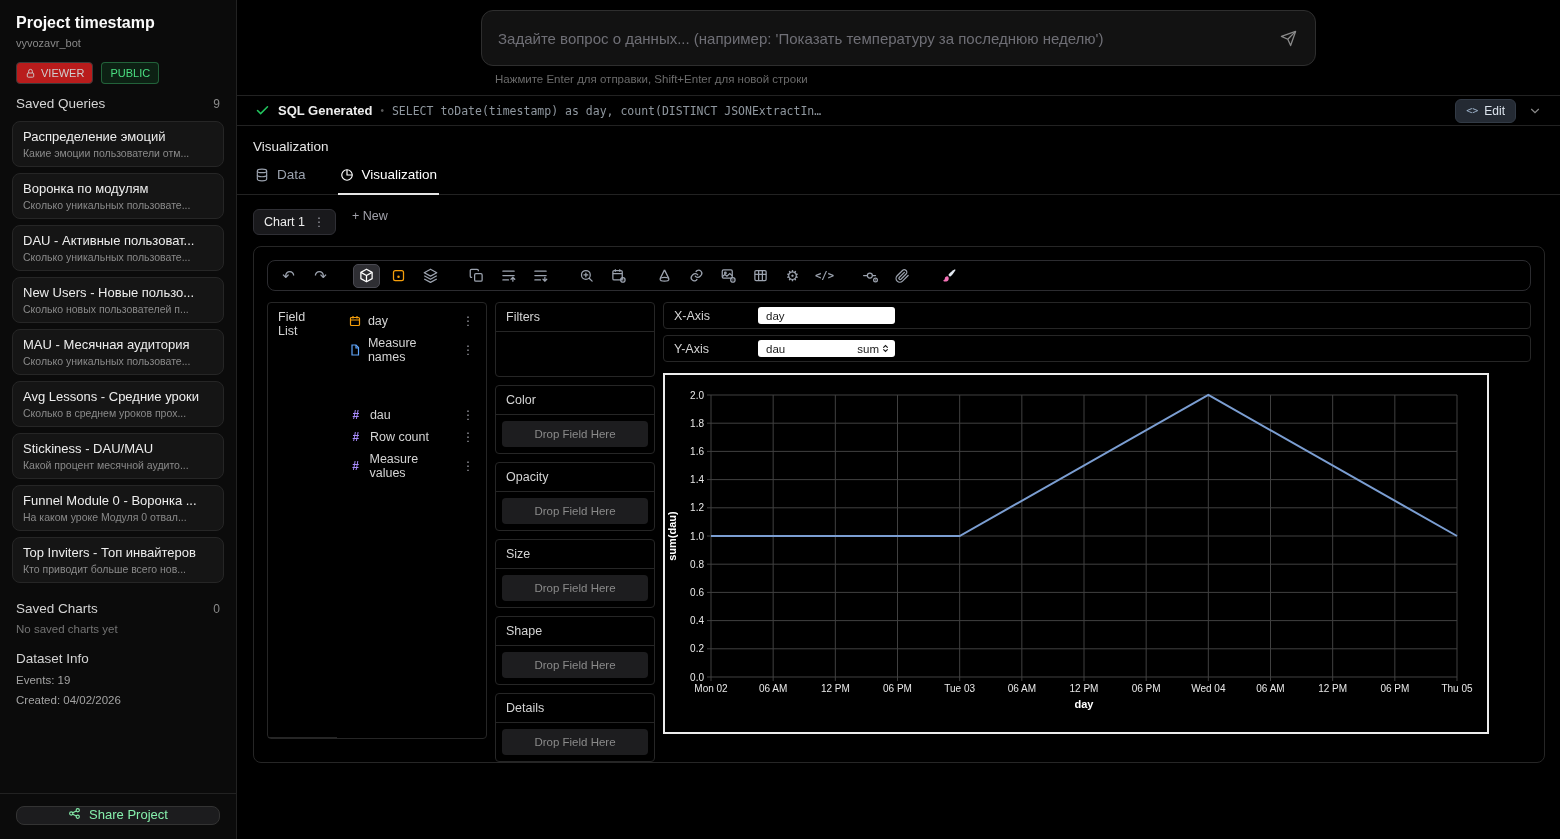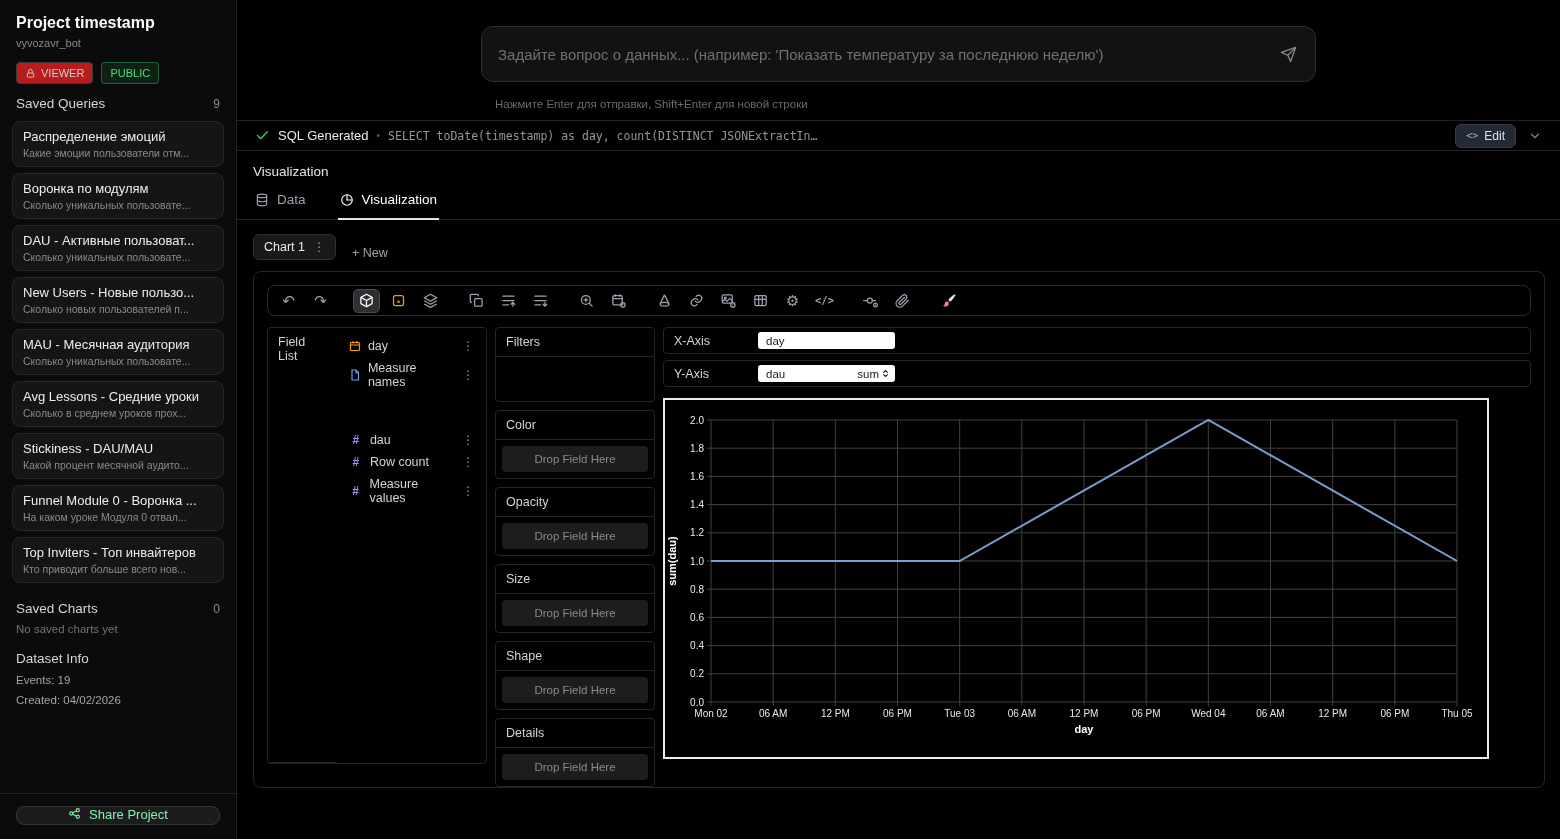--- a/index.html
+++ b/index.html
@@ -23,37 +23,37 @@
 .q-sub{font-size:10.5px;color:#8a8a8a;white-space:nowrap;overflow:hidden;margin-top:3px}
 .sb-section.tight{margin-top:18px}
 .sb-note{padding:7px 16px 0;font-size:11.5px;color:#737373}
 .sb-info-title{padding:0 16px;margin-top:16px;font-size:13.5px;color:#d4d4d4}
 .sb-info{padding:8px 16px 0;font-size:11.5px;color:#a3a3a3}
 .sb-footer{margin-top:auto;border-top:1px solid #222;padding:12px 16px 14px}
 .share-btn{width:100%;height:19px;background:#1c1c1e;border:1px solid #333;border-radius:8px;color:#86efac;font-size:13px;display:flex;align-items:flex-start;justify-content:center;gap:8px;cursor:pointer}
 
 .main{flex:1;display:flex;flex-direction:column;min-width:0}
 .ask-wrap{padding-top:10px}
-.ask-box{width:835px;margin:16px auto;height:56px;background:#121212;border:1px solid #2e2e2e;border-radius:12px;display:flex;align-items:center;padding:0 10px 0 16px}
+.ask-box{width:835px;margin:0 auto;height:56px;background:#121212;border:1px solid #2e2e2e;border-radius:12px;display:flex;align-items:center;padding:0 10px 0 16px}
 .ask-input{flex:1;background:transparent;border:none;outline:none;color:#e5e5e5;font-size:15px;font-family:inherit}
 .ask-input::placeholder{color:#6f6f76}
 .send-btn{width:34px;height:34px;border-radius:8px;background:transparent;border:none;color:#8a8a8a;display:flex;align-items:center;justify-content:center;cursor:pointer}
 .ask-hint{width:835px;margin:7px auto 0;font-size:11.5px;color:#6b6b6b;padding-left:14px}
 .sql-bar{margin-top:10px;height:31px;border-top:1px solid #222;border-bottom:1px solid #222;display:flex;align-items:center;gap:8px;padding:0 14px 0 18px}
-.sql-status{font-size:13px;font-weight:400;color:#ececec}
+.sql-status{font-size:13px;font-weight:700;color:#ececec}
 .sql-dot{color:#5a5a5a;font-size:10px}
 .sql-preview{flex:1;font-family:"DejaVu Sans Mono",monospace;font-size:11.5px;color:#8f979f;white-space:nowrap;overflow:hidden}
 .edit-btn{display:flex;align-items:center;gap:6px;background:#242a33;border:1px solid #323a45;color:#dbe3ec;font-size:12px;border-radius:6px;padding:4px 10px;cursor:pointer}
 .edit-code{font-family:"DejaVu Sans Mono",monospace;font-size:10px;color:#9fb4cc}
 .collapse-btn{background:none;border:none;color:#8a8a8a;cursor:pointer;display:flex;padding:4px}
 .viz-title{padding:13px 16px 11px;font-size:13.5px;color:#e5e5e5}
 .tabs{display:flex;gap:30px;padding:0 16px;border-bottom:1px solid #222}
 .tab{display:flex;align-items:center;gap:8px;font-size:13.5px;color:#9ca3af;padding:2px 2px 11px;cursor:pointer;border-bottom:2px solid transparent;margin-bottom:-1px;background:none;border-top:none;border-left:none;border-right:none}
 .tab.active{color:#fff;border-bottom:2px solid #e5e5e5}
-.chart-tabs{display:flex;align-items:flex-end;gap:16px;padding:14px 16px 11px}
+.chart-tabs{display:flex;align-items:flex-start;gap:16px;padding:14px 16px 11px}
 .chart-tab{display:flex;align-items:center;gap:8px;background:#19191c;border:1px solid #2f2f35;border-radius:6px;color:#ececec;font-size:12.5px;padding:5px 10px;cursor:pointer}
 .kebab{color:#a1a1aa;font-size:12px;cursor:pointer}
 .new-tab{background:none;border:none;color:#a1a1aa;font-size:12.5px;cursor:pointer}
 .panel{margin:0 15px 0 16px;border:1px solid #262626;border-radius:8px;padding:13px;height:517px}
 .toolbar{height:31px;border:1px solid #2c2c30;border-radius:8px;display:flex;align-items:center;gap:5px;padding:0 7px;margin-bottom:11px}
 .tb-btn{width:27px;height:24px;display:flex;align-items:center;justify-content:center;background:none;border:1px solid transparent;color:#9ca3af;border-radius:5px;cursor:pointer;font-size:15px;line-height:1}
 .tb-btn.active{background:#2e2e33;border:1px solid #4a4a52;color:#fff}
 .tb-btn.orange{color:#f59e0b}
 .tb-gap{width:9px}
 .code-txt{font-family:"DejaVu Sans Mono",monospace;font-size:10.5px;font-weight:bold}

